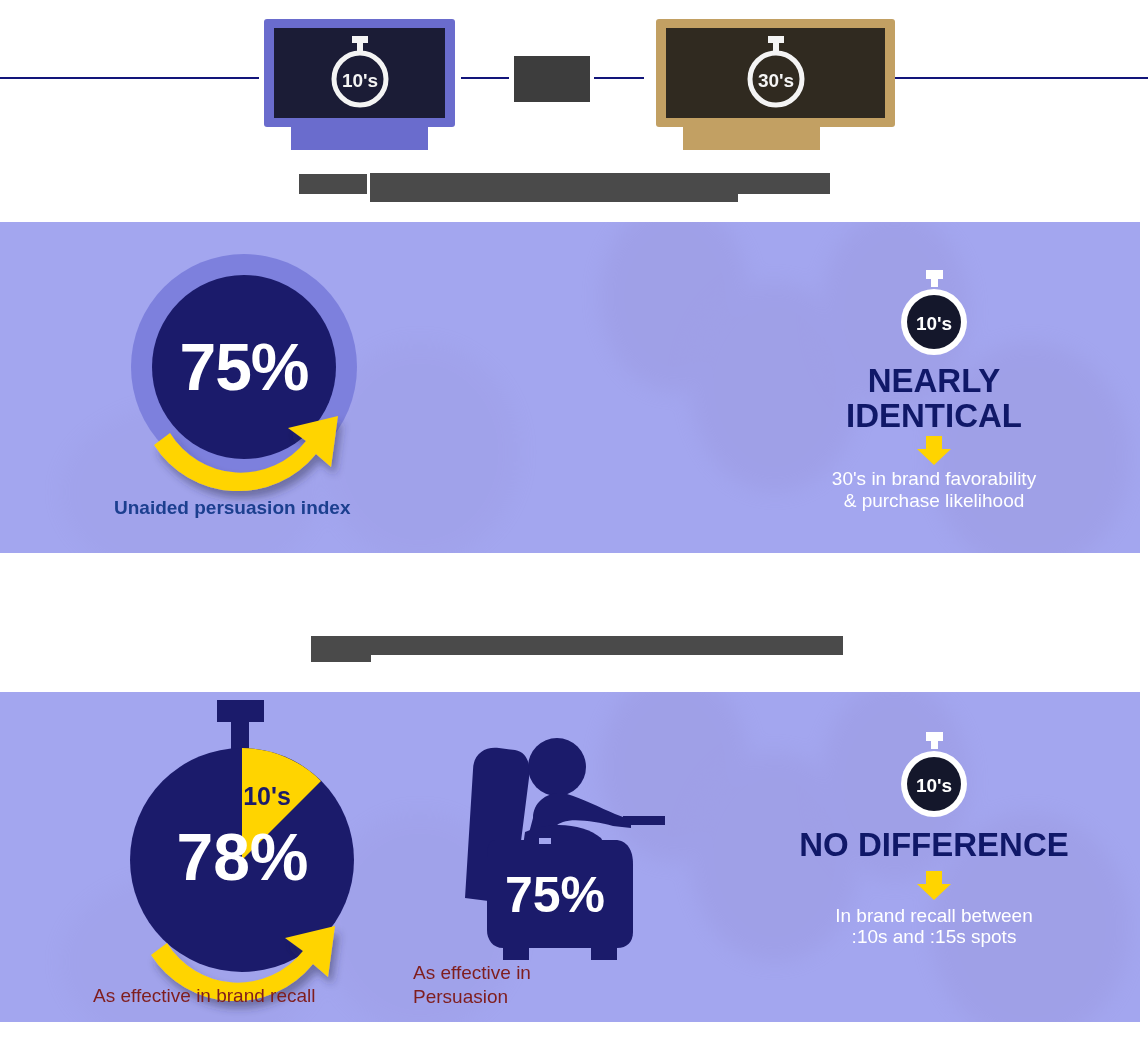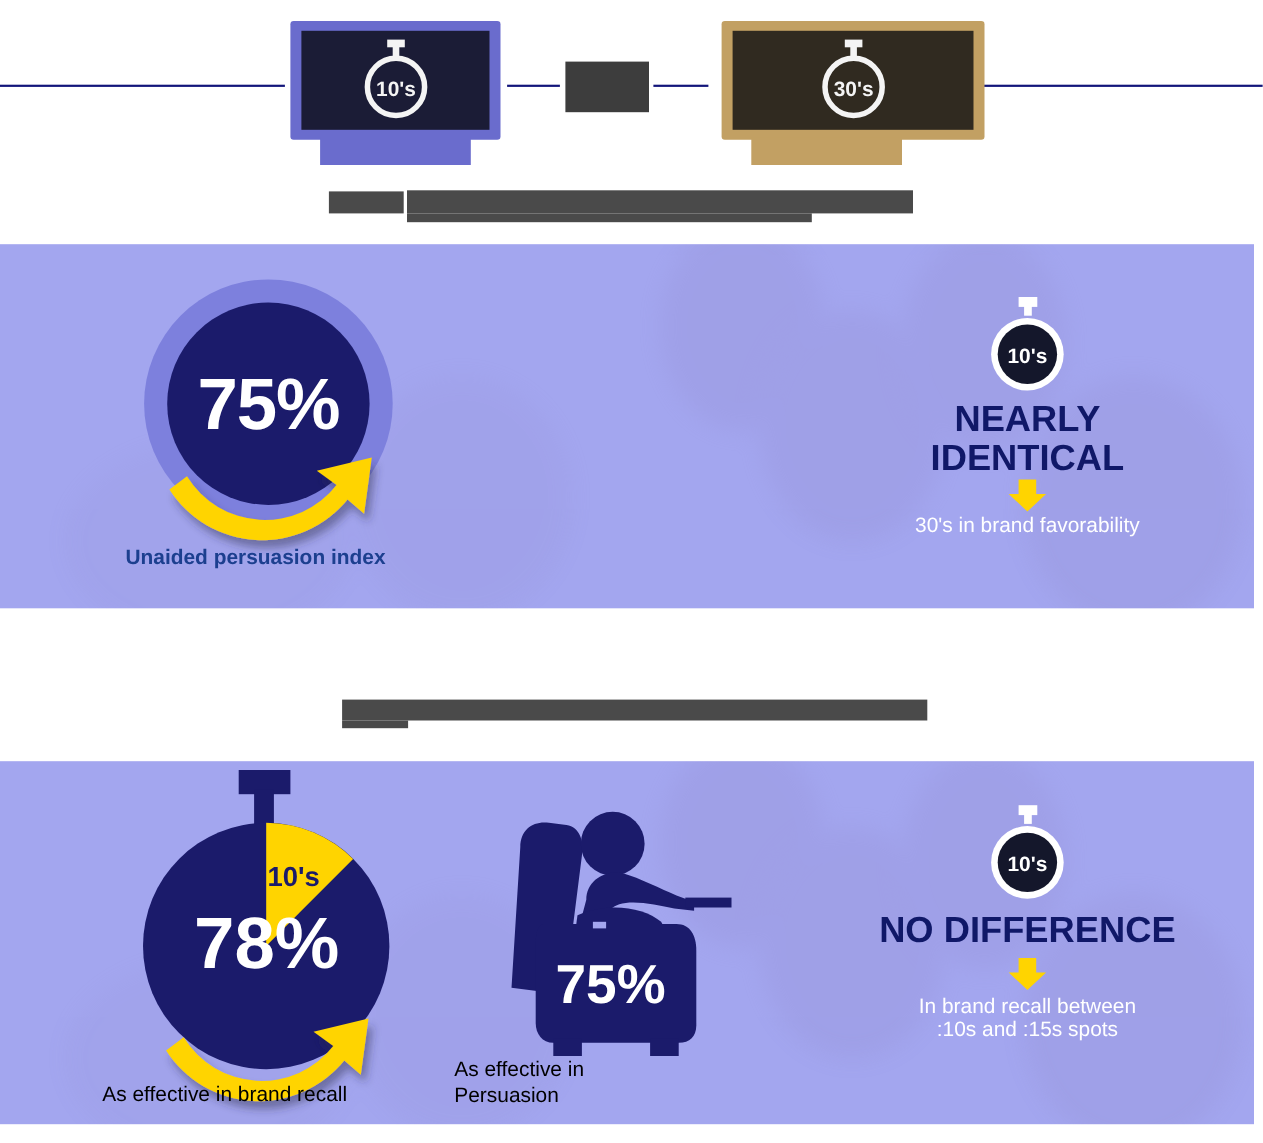--- a/index.html
+++ b/index.html
@@ -61,21 +61,21 @@
   .disc{position:absolute;border-radius:50%;background:#1b1b6b;
         display:flex;align-items:center;justify-content:center;}
   .disc span{color:#fff;font-weight:bold;letter-spacing:-1px;}
 
   .big-pct{font-size:66px;line-height:1;}
   .mid-pct{font-size:46px;line-height:1;}
 
   .cap{position:absolute;color:#1c3f8f;}
   .cap-bold{font-weight:bold;font-size:19px;}
   .cap-reg{font-weight:normal;font-size:19px;}
-  .cap-dark{color:#000000;}
+  .cap-dark{color:#7f1d1d;}
 
   
   .rcol{position:absolute;text-align:center;width:300px;}
   .rcol .headline{color:#101868;font-weight:bold;}
   .rcol .sub{color:#ffffff;font-size:19px;line-height:1.15;text-align:center;}
 
   .watch-badge{position:relative;margin:0 auto;}
 
   svg{display:block;overflow:visible;}
 </style>
@@ -166,20 +166,21 @@
           <circle cx="41" cy="52" r="27" fill="#14172b"></circle>
           <text x="41" y="60" text-anchor="middle" fill="#ffffff" font-family="Liberation Sans, sans-serif" font-size="19" font-weight="bold">10's</text>
         </svg>
       </div>
       <div class="headline" style="font-size:33px;line-height:1.05;margin-top:6px;">NEARLY</div>
       <div class="headline" style="font-size:33px;line-height:1.05;">IDENTICAL</div>
       <svg width="40" height="30" style="margin:3px auto 2px;">
         <path d="M 12 0 L 28 0 L 28 13 L 37 13 L 20 29 L 3 13 L 12 13 Z" fill="#ffd400"></path>
       </svg>
       <div class="sub">30's in brand favorability</div>
+      <div class="sub">&amp; purchase likelihood</div>
     </div>
   </div>
 
   <div class="redact r2a"></div>
   <div class="redact r2b"></div>
 
   <div class="panel panel-2">
     <div class="photo-bg">
       <div class="blob" style="left:600px;top:-20px;width:150px;height:190px;"></div>
       <div class="blob" style="left:690px;top:60px;width:170px;height:210px;"></div>

